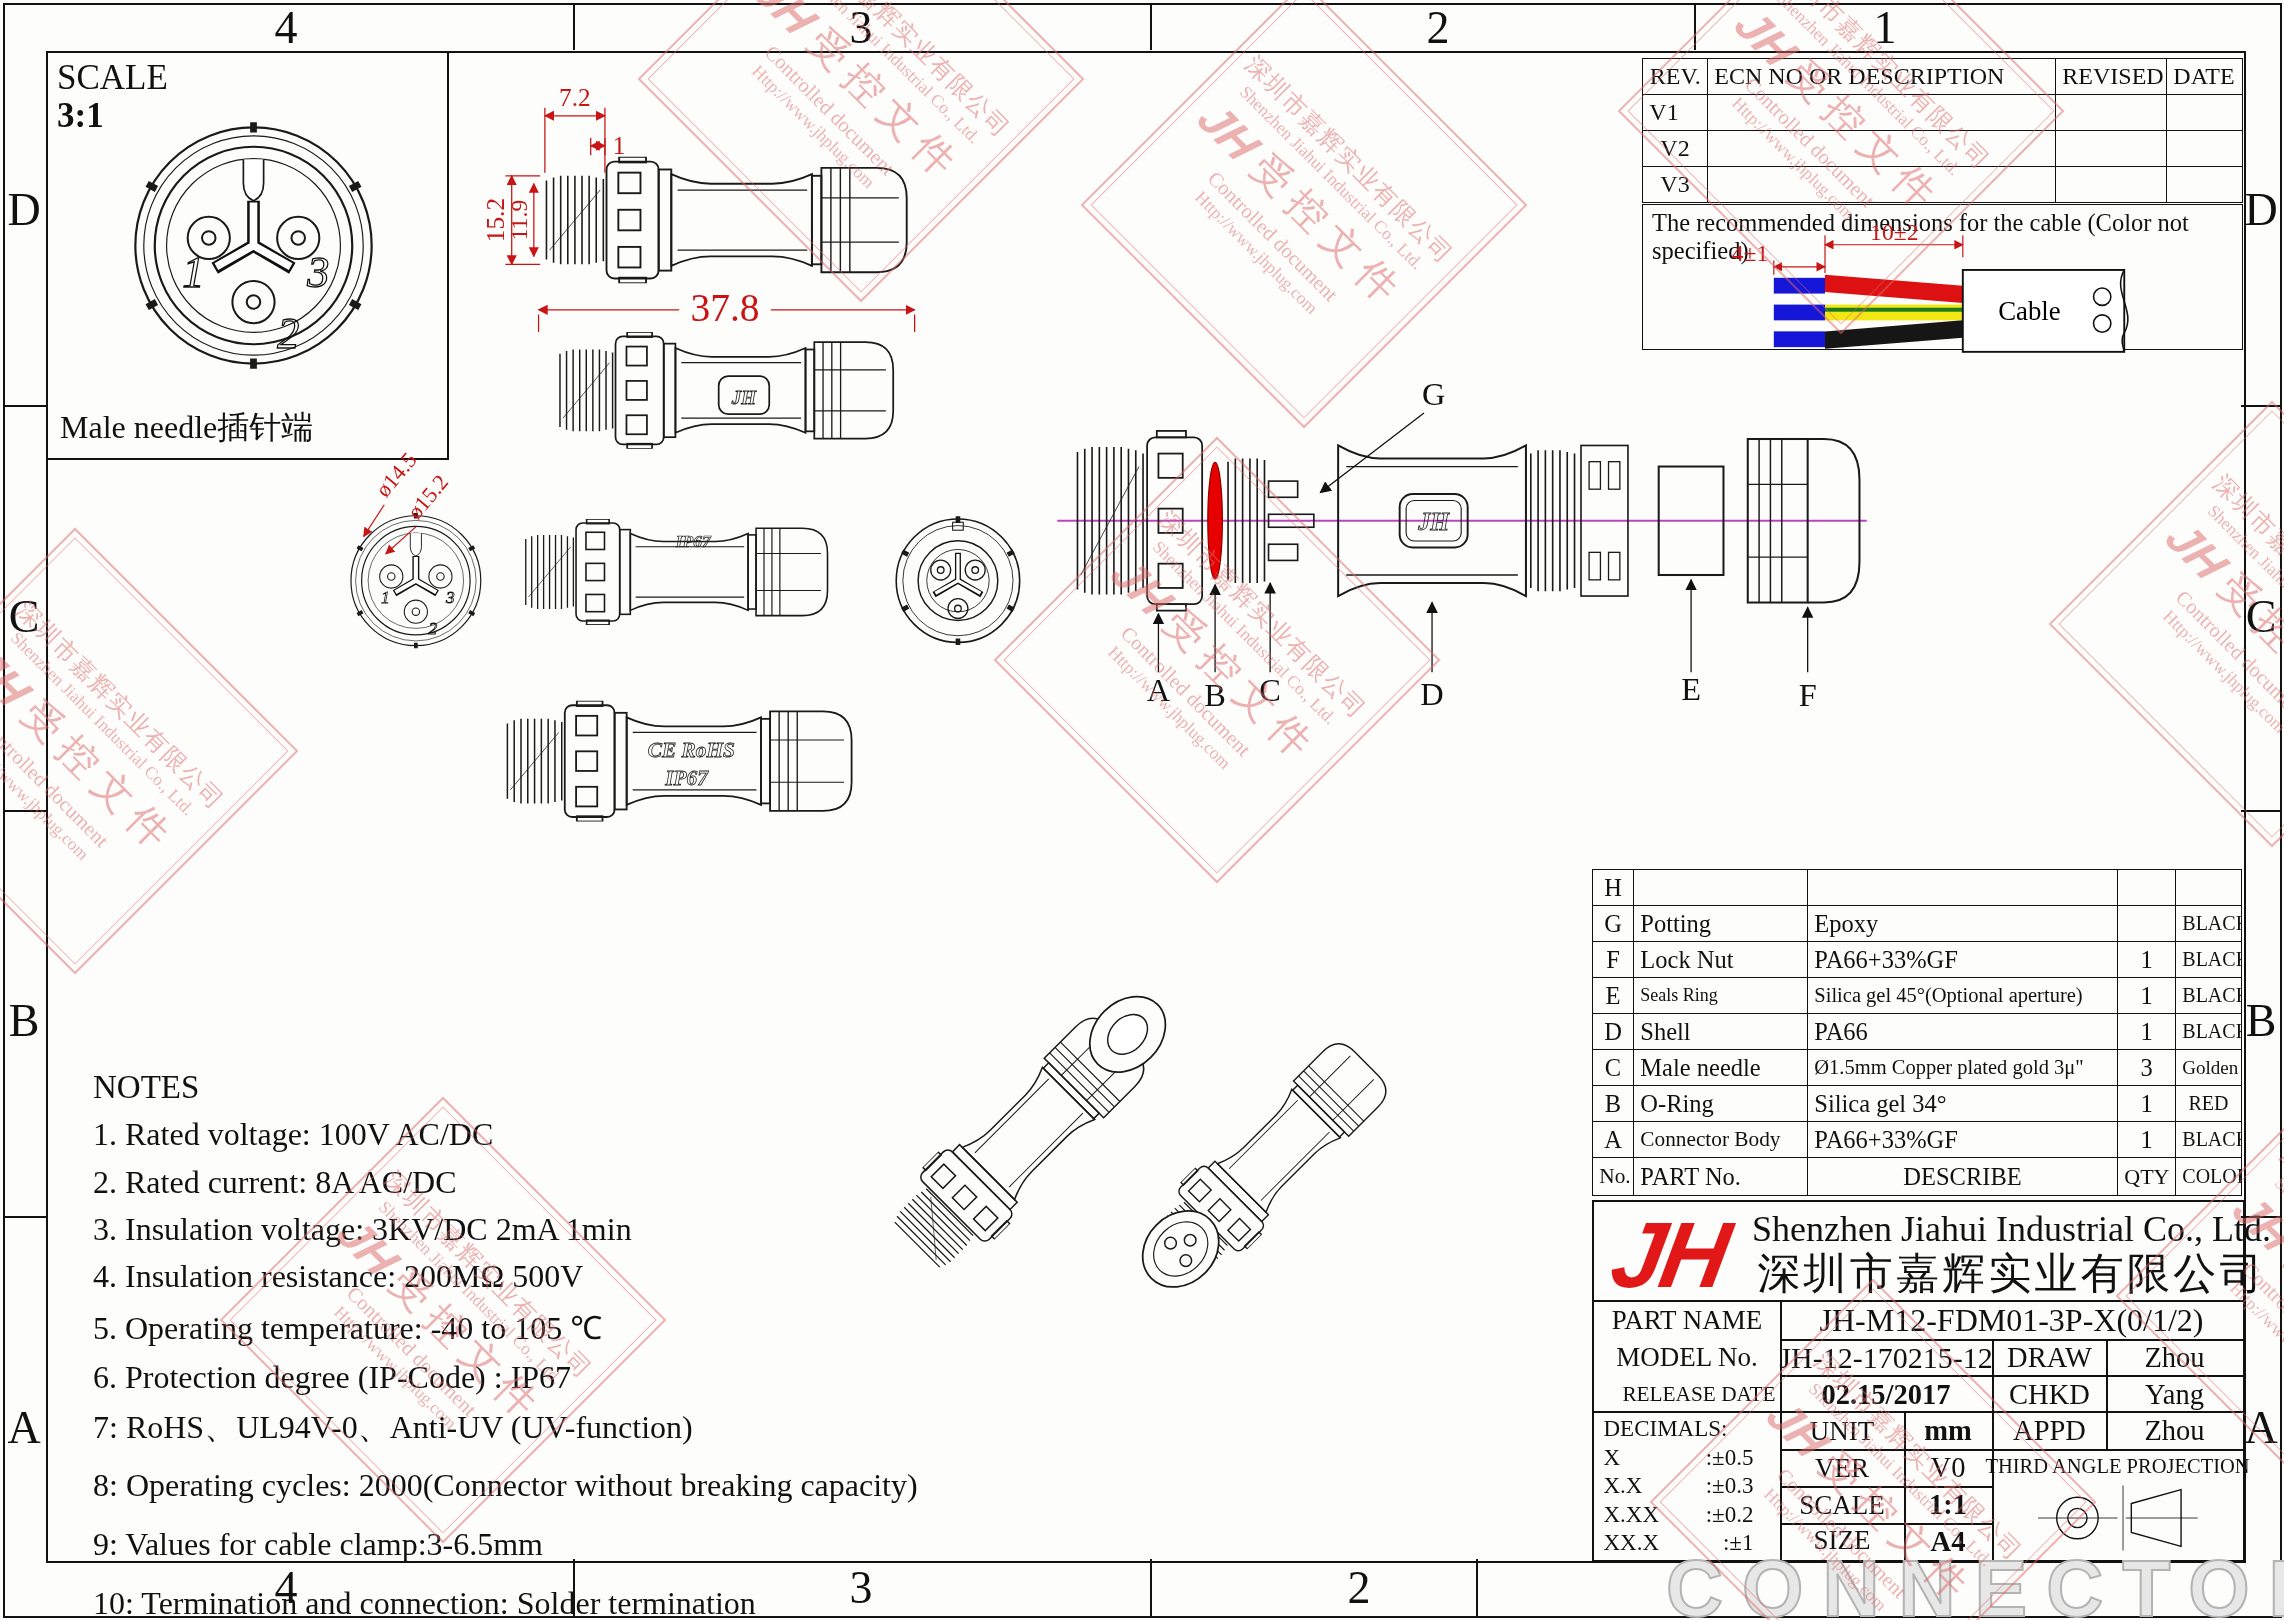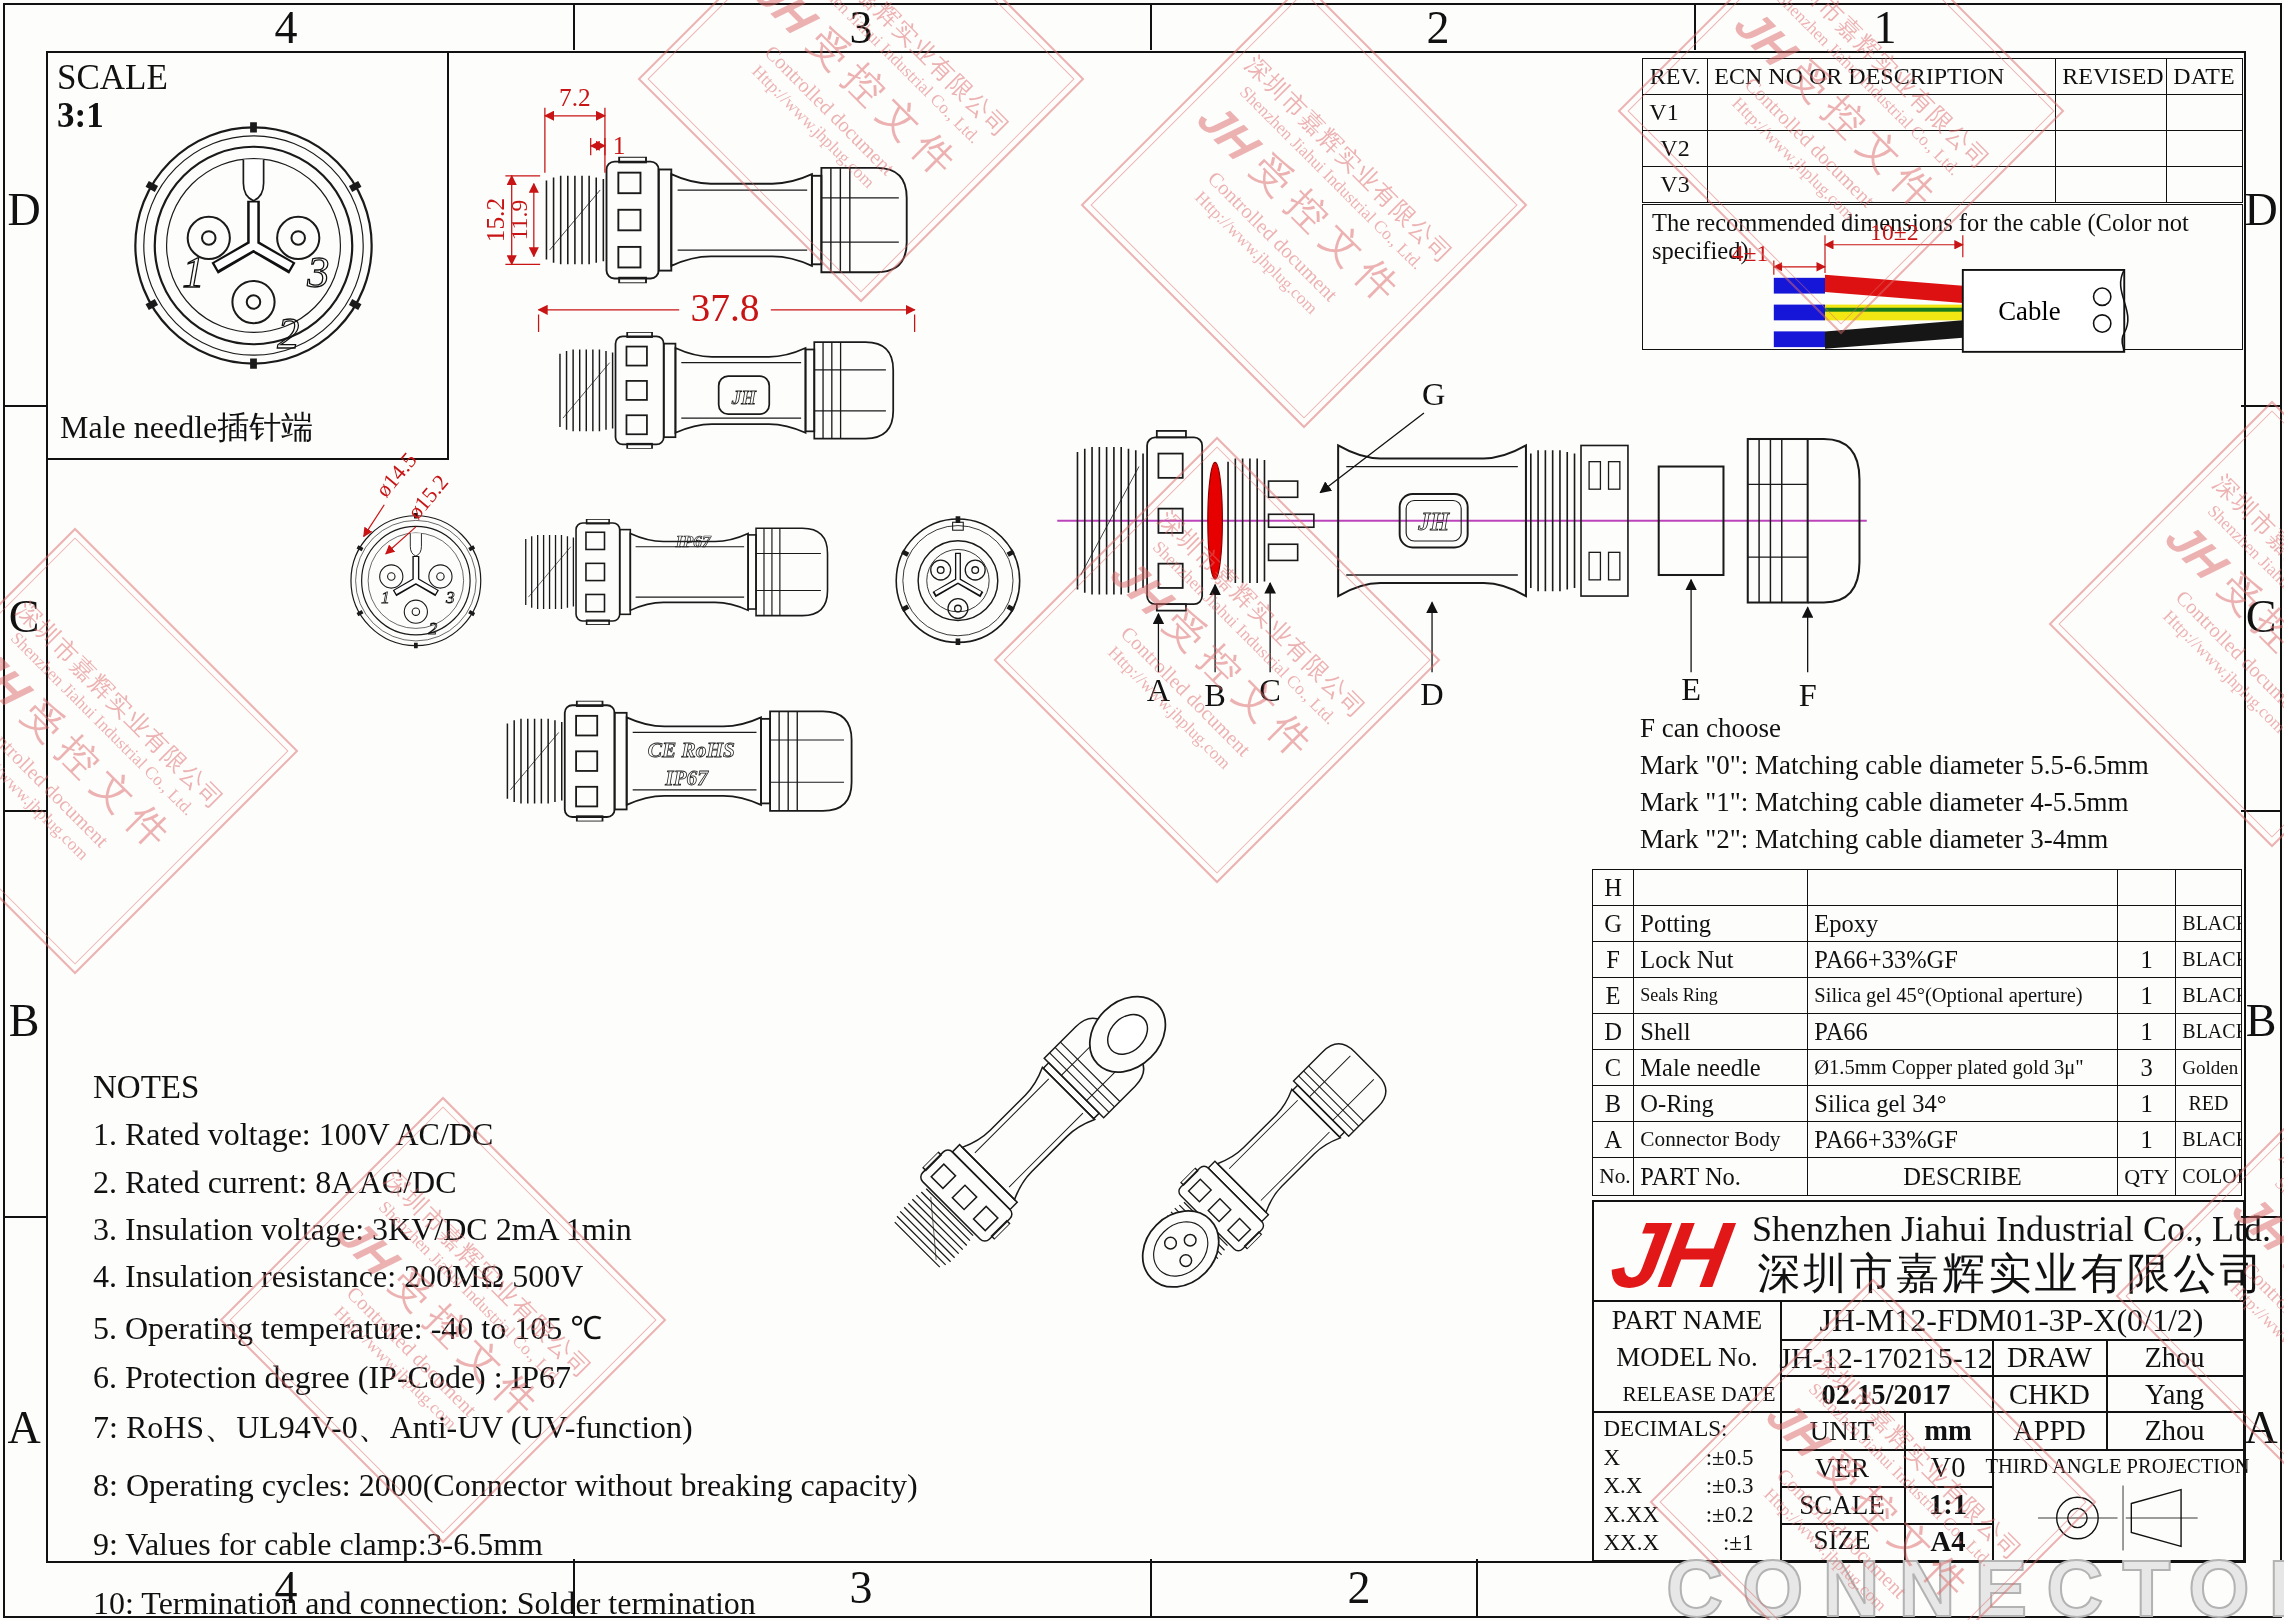--- a/index.html
+++ b/index.html
@@ -352,26 +352,20 @@
     </g>
     <rect x="335" y="52" width="205" height="104" fill="#fff" stroke="#111" stroke-width="2.4"></rect>
     <text x="380" y="115" font-size="34">Cable</text>
     <g stroke="#111" stroke-width="2" fill="none">
       <circle cx="512" cy="86" r="11"></circle>
         <circle cx="512" cy="120" r="11"></circle>
       <path d="M540 52 C524 80, 556 104, 540 132 C533 144, 541 150, 539 156"></path>
     </g>
   </svg>
 
-  <div class="abs" style="left:1640px;top:710px;font-size:27px;line-height:37px">
-    <div>F can choose</div>
-    <div>Mark "0": Matching cable diameter 5.5-6.5mm</div>
-    <div>Mark "1": Matching cable diameter 4-5.5mm</div>
-    <div>Mark "2": Matching cable diameter 3-4mm</div>
-  </div>
 
   <table class="dt" style="left:1592px;top:869px;width:649px;font-size:24.5px">
     <colgroup>
         <col style="width:41px">
         <col style="width:174px">
         <col style="width:310px">
         <col style="width:58px">
         <col style="width:66px">
       </colgroup>
     <tbody>

